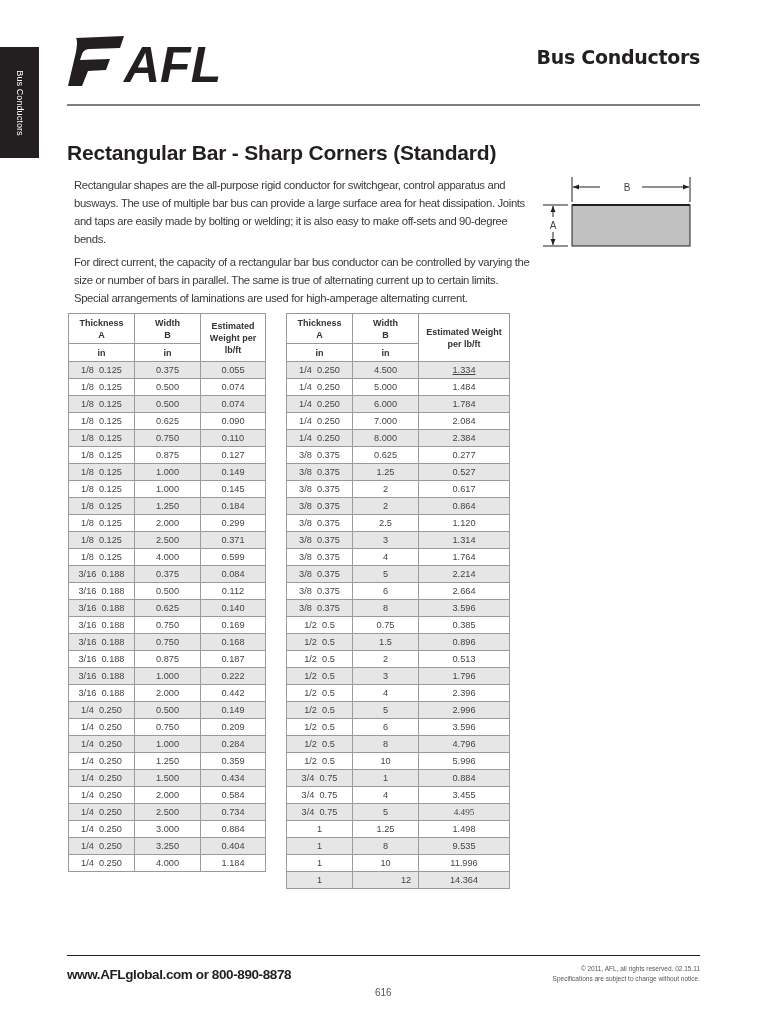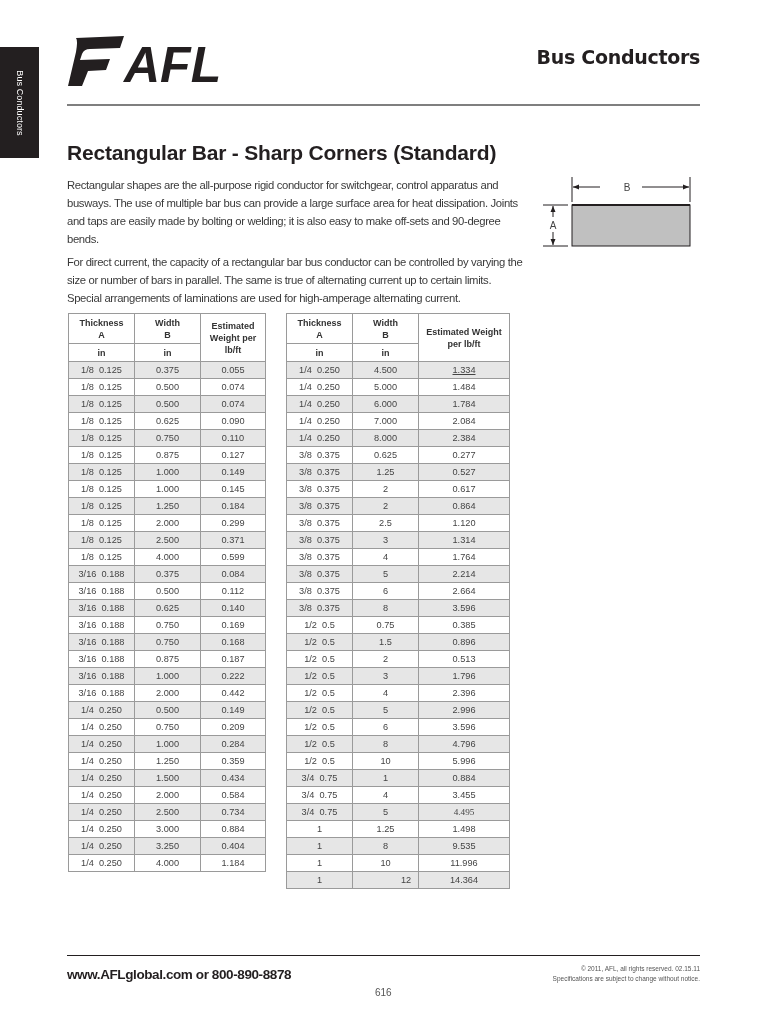--- a/index.html
+++ b/index.html
@@ -3,21 +3,21 @@
 <meta charset="utf-8">
 <style>
   html, body { margin:0; padding:0; background:#ffffff; }
   body { width:768px; height:1024px; position:relative; overflow:hidden; font-family:"Liberation Sans", sans-serif; color:#231f20; }
   .side-tab { position:absolute; left:0; top:47px; width:39px; height:111px; background:#231f20; }
   .side-tab span { position:absolute; left:50%; top:50%; transform:translate(-50%,-50%) rotate(90deg); color:#ffffff; font-size:9px; white-space:nowrap; letter-spacing:0.1px; }
   .logo { position:absolute; left:66px; top:34px; width:165px; height:54px; }
   .section-title { position:absolute; right:68px; top:46px; font-size:19px; font-weight:bold; color:#231f20; font-family:"DejaVu Sans", sans-serif; letter-spacing:-0.3px; }
   .header-rule { position:absolute; left:67px; top:104px; width:633px; height:2px; background:#7f7f7f; }
   .page-title { position:absolute; left:67px; top:141px; font-size:21px; font-weight:bold; color:#231f20; letter-spacing:-0.2px; }
-  .intro { position:absolute; left:67px; top:176px; width:460px; font-size:11.3px; line-height:18px; color:#3a3a3a; font-family:"Liberation Sans", sans-serif; letter-spacing:-0.35px; }
+  .intro { position:absolute; left:74px; top:176px; width:460px; font-size:11.3px; line-height:18px; color:#3a3a3a; font-family:"Liberation Sans", sans-serif; letter-spacing:-0.35px; }
   .intro p { margin:0 0 5px 0; }
   .diagram { position:absolute; left:540px; top:172px; width:160px; height:80px; }
   table.spec { position:absolute; border-collapse:collapse; font-size:9.2px; color:#444; }
   table.spec td, table.spec th { border:1px solid #9a9a9a; text-align:center; padding:0; height:16px; }
   table.spec th { font-weight:bold; color:#333; font-size:9px; line-height:12px; background:#fff; }
   table.spec tr.shaded td { background:#e6e6e6; }
   table.spec tr td { background:#ffffff; }
   #left-table { left:68px; top:313px; }
   #right-table { left:286px; top:313px; }
   #left-table col.c1 { width:66px; } #left-table col.c2 { width:66px; } #left-table col.c3 { width:65px; }

